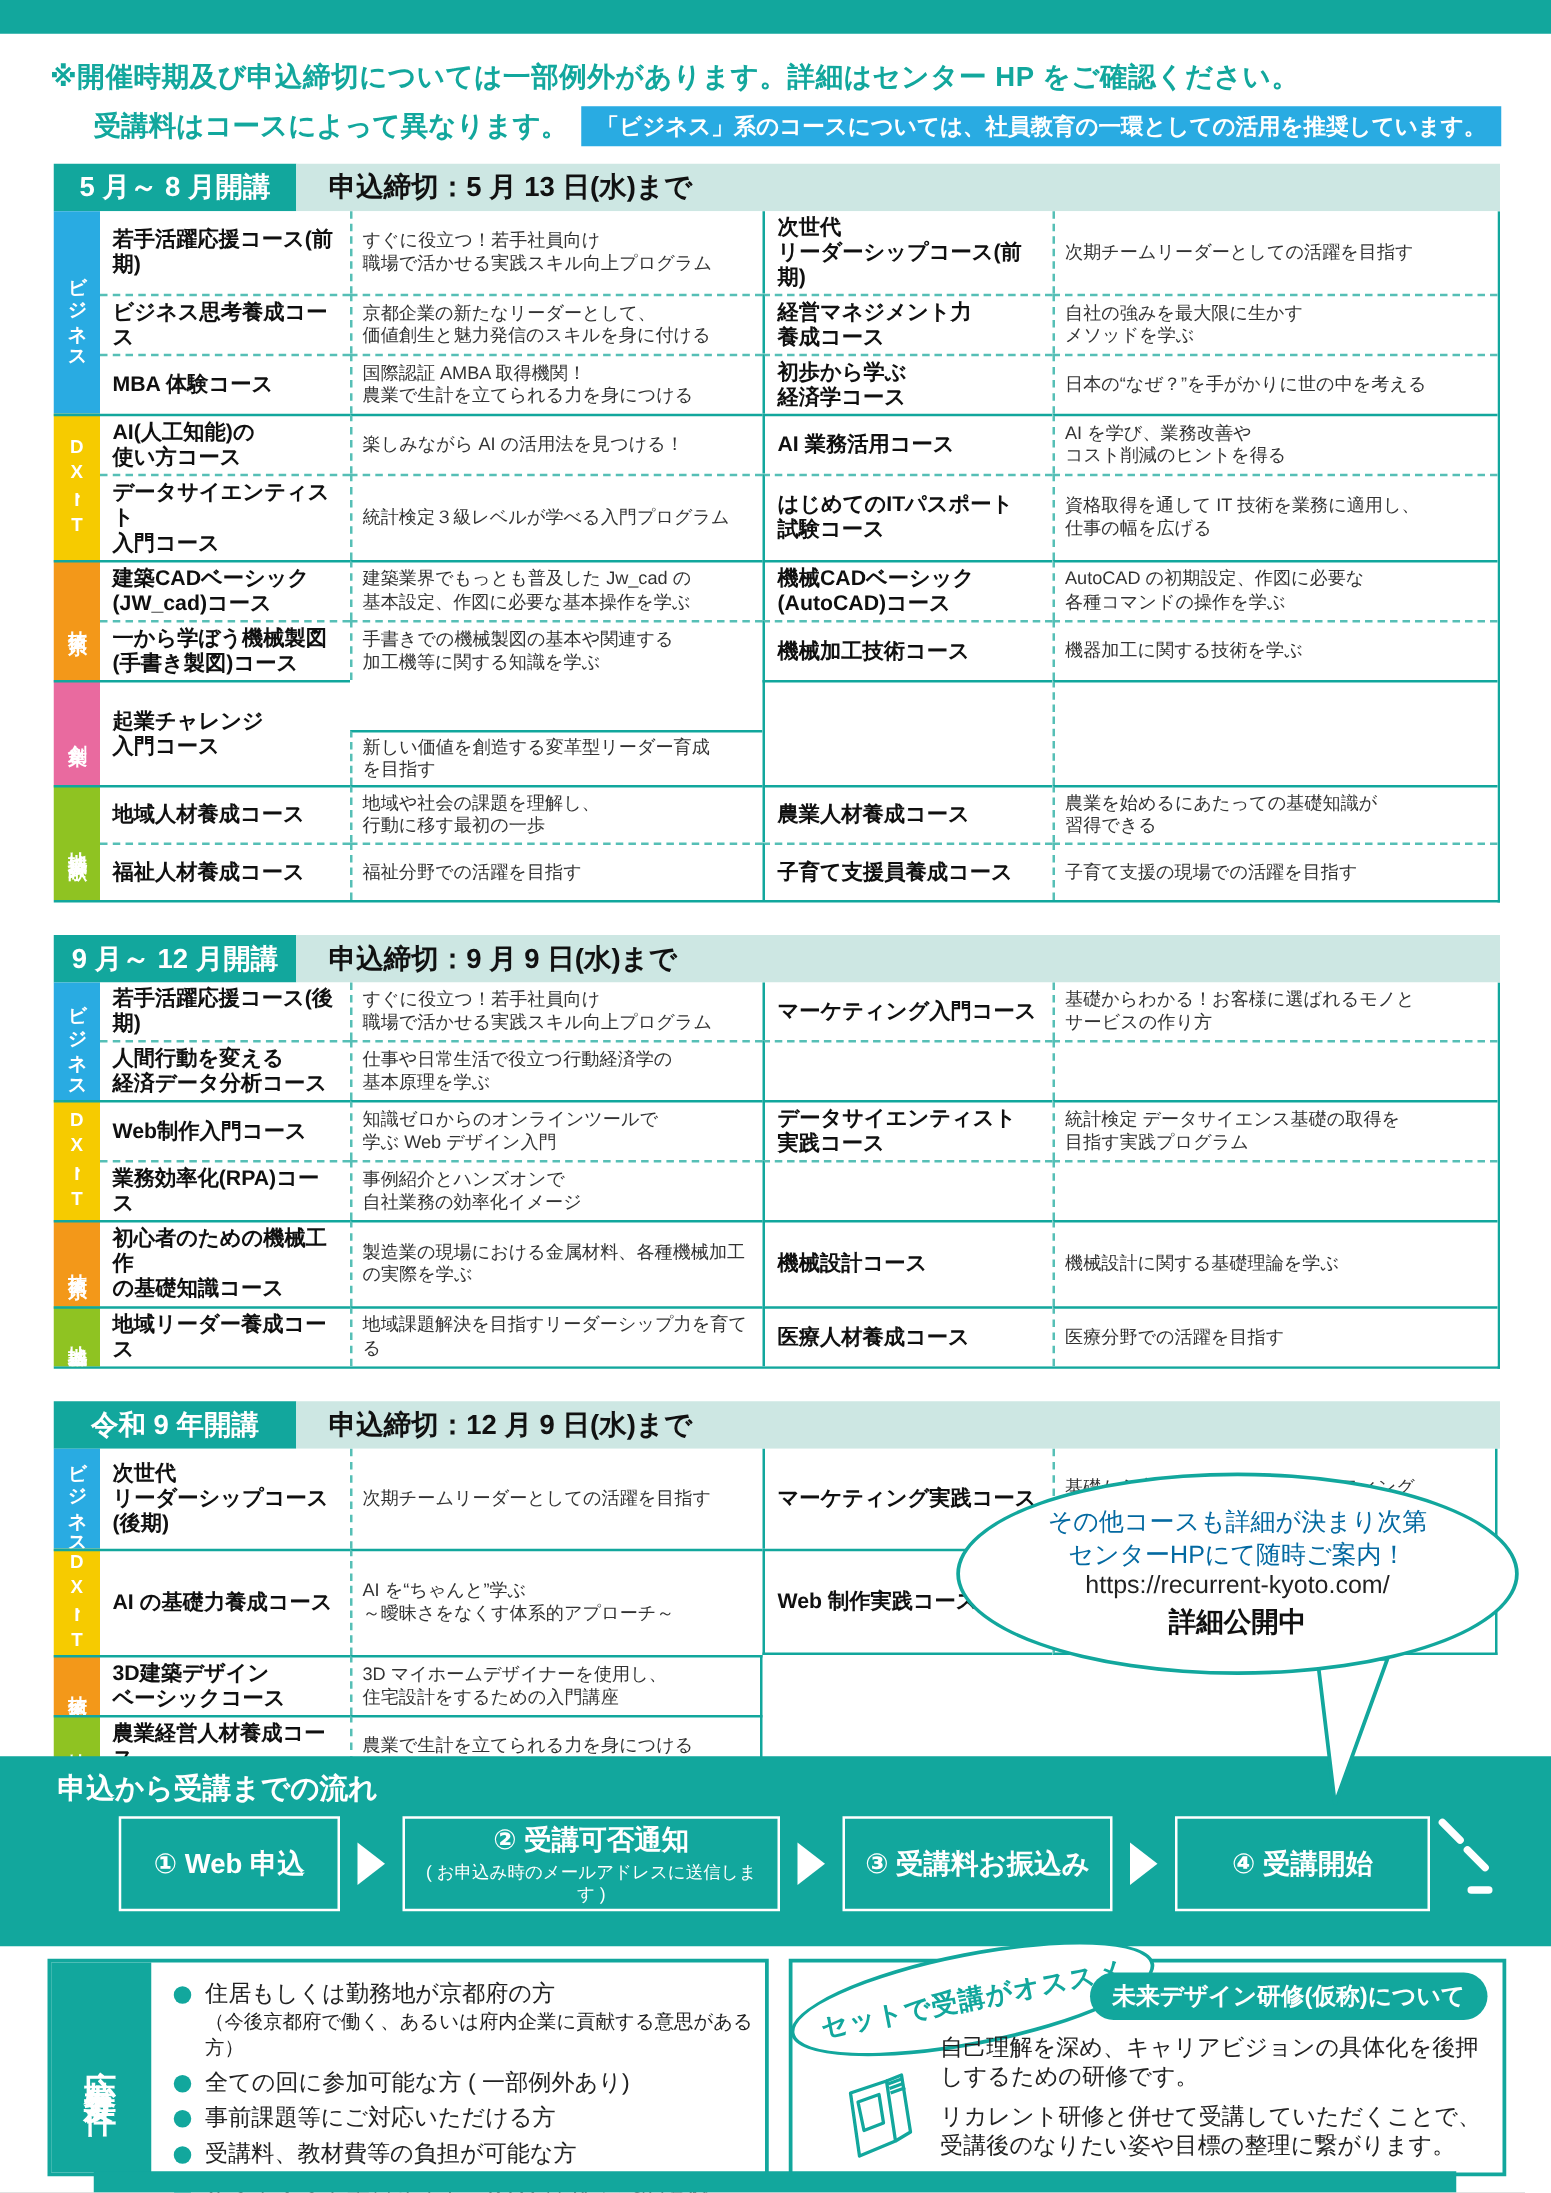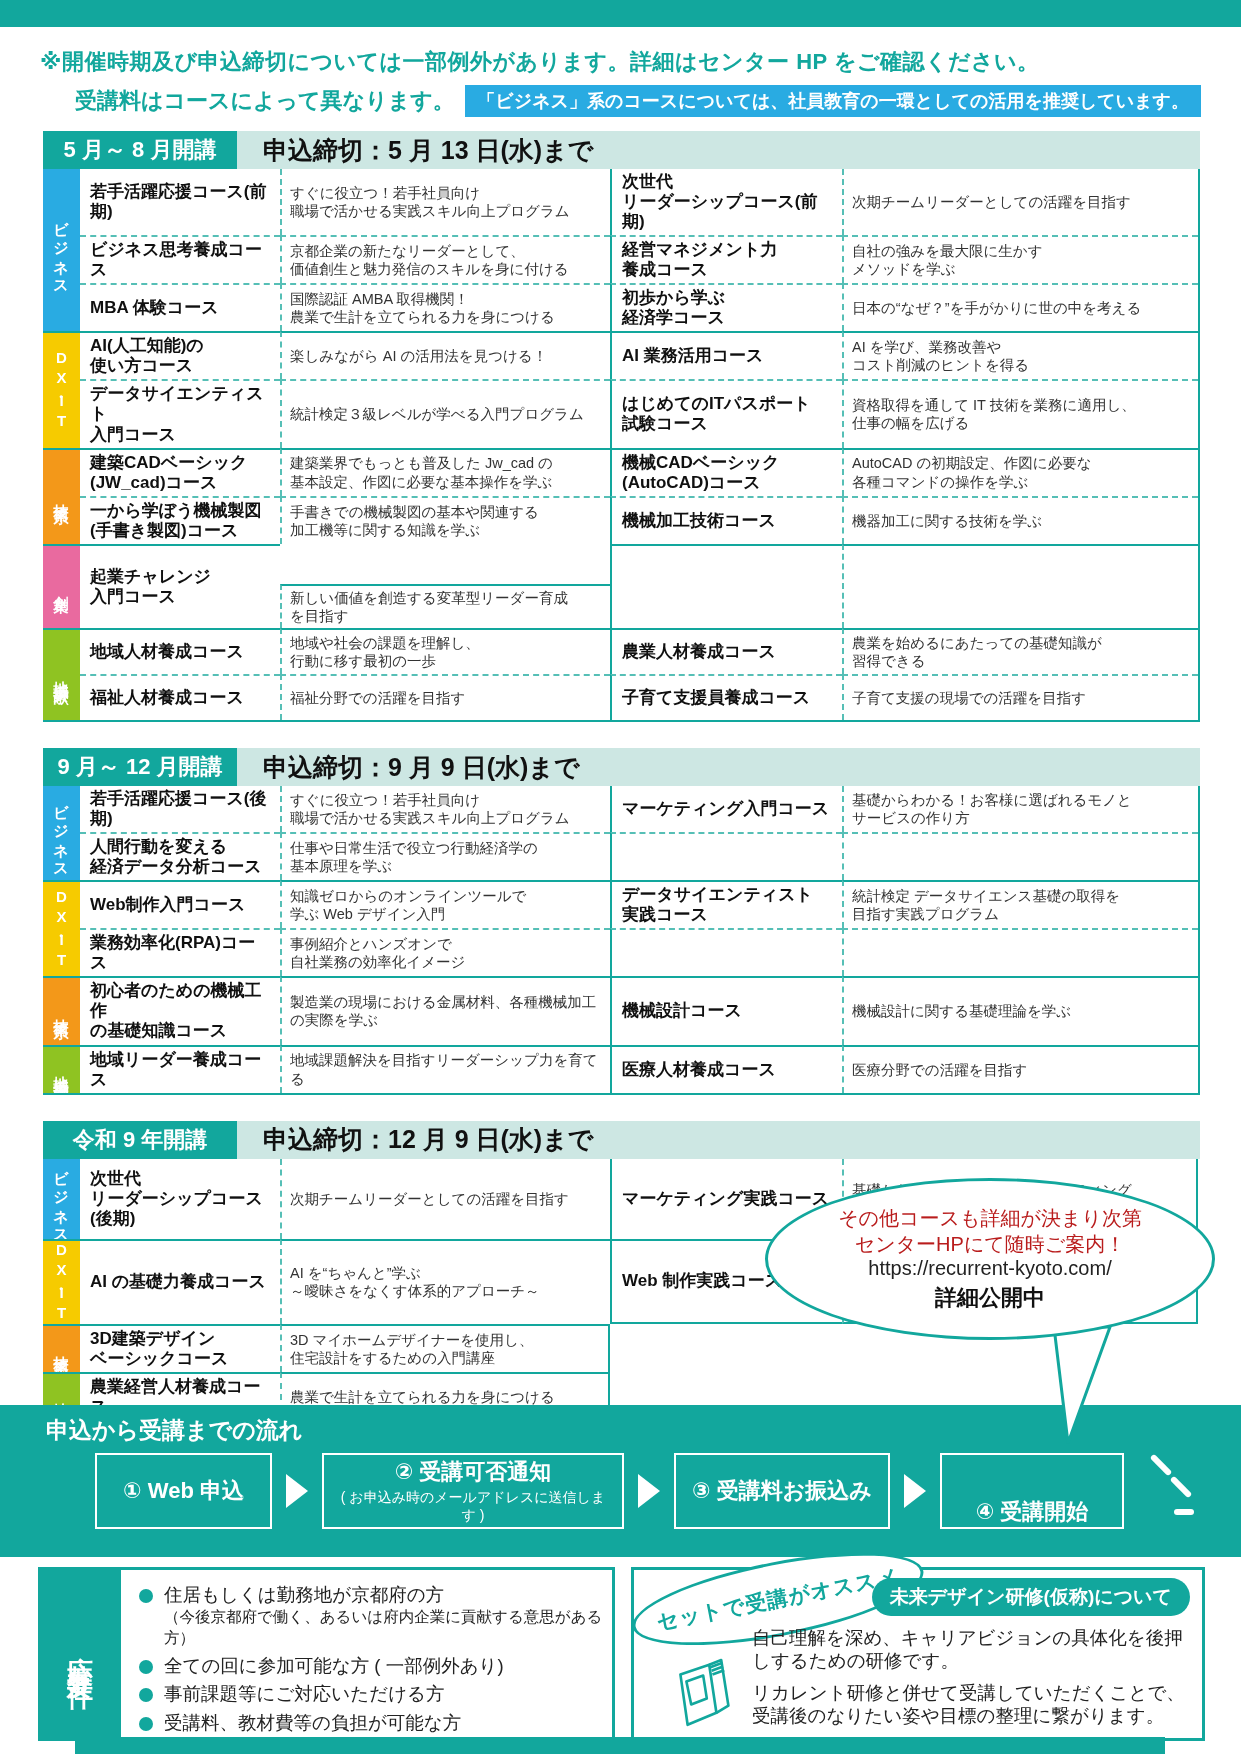--- a/index.html
+++ b/index.html
@@ -16,48 +16,48 @@
   .note1{color:var(--teal);font-weight:bold;font-size:22px;letter-spacing:.5px;}
   .note-row{display:flex;align-items:center;margin-top:8px;}
   .note2{color:var(--teal);font-weight:bold;font-size:22px;padding-left:35px;}
   .blue-box{margin-left:auto;background:#29ABE2;color:#fff;font-weight:bold;font-size:18px;padding:4px 12px;}
 
   
   .tbl{margin:14px 0 0 43px;width:1157px;}
   .tbl + .tbl{margin-top:26px;}
   .tbl-header{display:flex;height:38px;}
   .period{width:194px;background:var(--teal);color:#fff;font-weight:bold;font-size:22px;display:flex;align-items:center;justify-content:center;}
-  .deadline{flex:1;background:var(--lteal);color:#111;font-weight:bold;font-size:25px;display:flex;align-items:center;padding-left:26px;}
+  .deadline{flex:1;background:var(--lteal);color:#111;font-weight:bold;font-size:22px;display:flex;align-items:center;padding-left:26px;}
   .tbl-body{display:grid;grid-template-columns:37px 200px 330px 232px 356px;grid-auto-rows:minmax(46px,auto);border:2px solid var(--teal);border-left:0;border-top:0;}
   .tbl-body.partial{border:0;}
   .cell{display:flex;align-items:center;padding:3px 8px;white-space:pre-line;background:#fff;}
   .name-l,.name-r{font-weight:bold;font-size:17px;line-height:1.18;color:#101010;padding-left:10px;}
   .desc-l,.desc-r{font-size:14.5px;line-height:1.25;color:#333;}
   .desc-l,.desc-r{border-left:2px dashed var(--dash);}
   .name-r{border-left:2px solid var(--teal);}
   .sep{border-top:2px solid var(--teal);}
   .dash{border-top:2px dashed var(--dash);}
   .edge-r{border-right:2px solid var(--teal);}
   .edge-b{border-bottom:2px solid var(--teal);}
   .cat-strip{grid-column:1;display:flex;align-items:center;justify-content:center;overflow:hidden;}
   .cat-label{writing-mode:vertical-rl;text-orientation:upright;color:#fff;font-weight:bold;font-size:15px;line-height:17px;letter-spacing:3px;max-height:100%;}
 
   
   .info-bubble{position:absolute;left:765px;top:1178px;width:450px;height:162px;background:#fff;border:3px solid var(--teal);border-radius:50%;display:flex;flex-direction:column;align-items:center;justify-content:center;text-align:center;z-index:5;}
-  .info-bubble .bl{font-size:20px;color:#b91c1c;line-height:1.3;}
+  .info-bubble .bl{font-size:20px;color:#0369a1;line-height:1.3;}
   .info-bubble .bl-url{font-size:20px;color:#222;}
   .info-bubble .bl-bold{font-size:22px;font-weight:bold;color:#111;margin-top:3px;}
   .bubble-tail{position:absolute;left:1048px;top:1325px;z-index:4;}
 
   
   .flow{position:absolute;left:0;top:1405px;width:1241px;height:152px;background:var(--teal);}
   .flow-title{position:absolute;left:46px;top:10px;color:#fff;font-weight:bold;font-size:23px;}
   .fsteps{position:absolute;left:95px;top:48px;display:flex;align-items:center;gap:14px;}
   .fstep{border:2px solid #fff;color:#fff;height:76px;display:flex;flex-direction:column;align-items:center;justify-content:center;font-weight:bold;font-size:22px;text-align:center;padding:0 14px;}
-  .fs1{width:177px;} .fs2{width:302px;} .fs3{width:216px;} .fs4{width:184px;justify-content:flex-end;}
+  .fs1{width:177px;} .fs2{width:302px;} .fs3{width:216px;} .fs4{width:204px;}
   .fsub{font-size:14px;font-weight:normal;margin-top:2px;}
   .farrow{width:0;height:0;border-top:17px solid transparent;border-bottom:17px solid transparent;border-left:22px solid #fff;}
   .spark{position:absolute;background:#fff;height:6px;border-radius:3px;}
   .sp1{left:1148px;top:1462px;width:26px;transform:rotate(45deg);}
   .sp2{left:1168px;top:1484px;width:26px;transform:rotate(45deg);}
   .sp3{left:1174px;top:1509px;width:20px;}
 
   
   .req-box{position:absolute;left:38px;top:1567px;width:577px;height:174px;border:3px solid var(--teal);background:#fff;}
   .req-strip{position:absolute;left:0;top:0;bottom:0;width:80px;background:var(--teal);display:flex;align-items:center;justify-content:center;}

